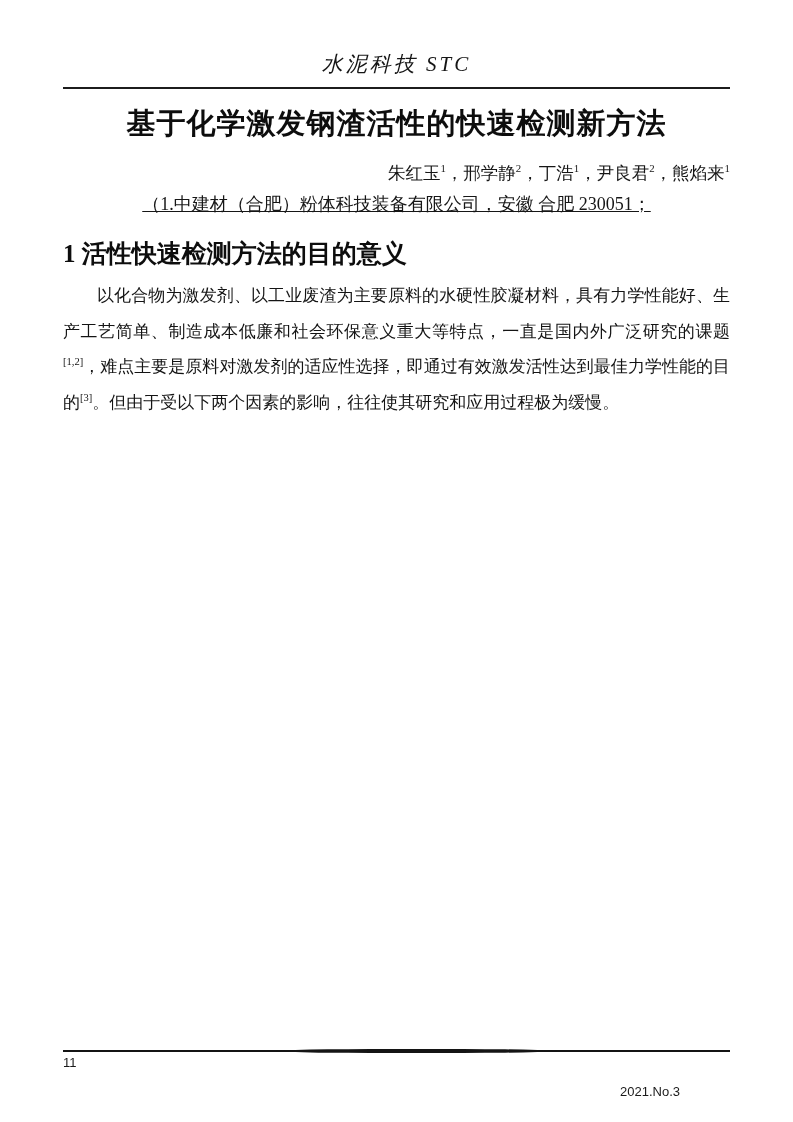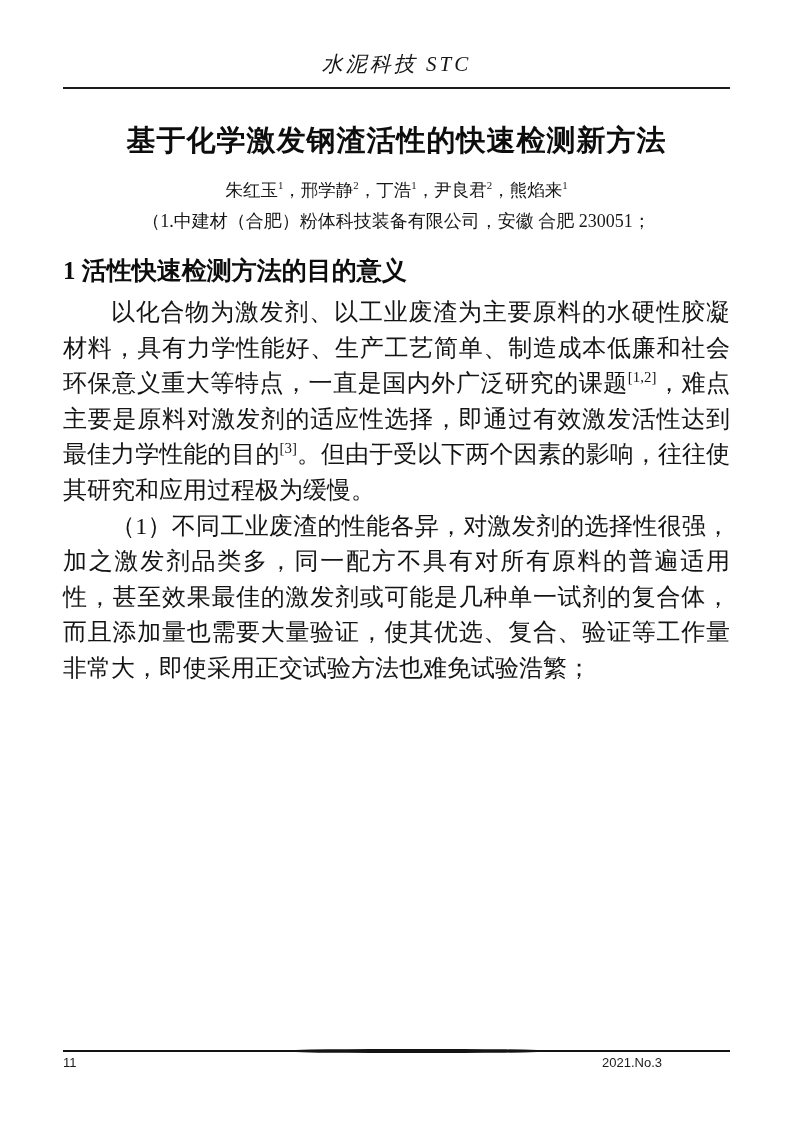--- a/index.html
+++ b/index.html
@@ -29,57 +29,58 @@
     letter-spacing: 3px;
     color: #151515;
   }
   .header-rule {
     margin-top: 9px;
     height: 2px;
     background: #1c1c1c;
   }
   
   .article-title {
-    margin-top: 32px;
+    margin-top: 15px;
     text-align: center;
     font-family: Liberation Sans, sans-serif;
     font-weight: bold;
     font-size: 29px;
     letter-spacing: 1px;
     color: #0d0d0d;
   }
   .authors-line {
     margin-top: 17px;
-    text-align: center;
+    text-align: right;
     font-size: 17.5px;
     color: #161616;
   }
   .authors-line sup, .body-paragraph sup {
     font-size: 0.62em;
     vertical-align: super;
     line-height: 0;
   }
   .affiliation-line {
     text-align: center;
     font-size: 18px;
     line-height: 28px;
     color: #161616;
+    text-decoration: underline;
   }
   .affiliations { margin-top: 5px; }
   
   .section-heading {
     margin-top: 19px;
     font-size: 25px;
     font-weight: bold;
     color: #0d0d0d;
   }
   
   .body-paragraphs { margin-top: 8px; }
   .body-paragraph {
-    font-size: 24px;
+    font-size: 17px;
     line-height: 35.6px;
     text-align: justify;
     text-indent: 2em;
     color: #141414;
   }
   
   .footer {
     position: absolute;
     left: 63px;
     right: 63px;
@@ -108,21 +109,22 @@
     font-size: 13px;
     color: #1a1a1a;
   }
   .page-number {
     position: absolute;
     left: 0; right: 0;
     text-align: left;
   }
   .issue-label {
     position: absolute;
-    right: 68px;
+    right: 50px;
+    margin-top: 29px;
   }
 </style>
 </head>
 <body>
 
 <div class="page">
   <div class="content">
 
     <div class="journal-header">水泥科技 STC</div>
     <div class="header-rule"></div>
@@ -132,21 +134,20 @@
     <div class="authors-line"><span>朱红玉</span><sup>1</sup><span>，</span><span>邢学静</span><sup>2</sup><span>，</span><span>丁浩</span><sup>1</sup><span>，</span><span>尹良君</span><sup>2</sup><span>，</span><span>熊焰来</span><sup>1</sup></div>
 
     <div class="affiliations">
       <div class="affiliation-line">（1.中建材（合肥）粉体科技装备有限公司，安徽 合肥 230051；</div>
     </div>
 
     <h2 class="section-heading">1 活性快速检测方法的目的意义</h2>
 
     <div class="body-paragraphs">
         <p class="body-paragraph"><span>以化合物为激发剂、以工业废渣为主要原料的水硬性胶凝材料，具有力学性能好、生产工艺简单、制造成本低廉和社会环保意义重大等特点，一直是国内外广泛研究的课题</span><sup>[1,2]</sup><span>，难点主要是原料对激发剂的适应性选择，即通过有效激发活性达到最佳力学性能的目的</span><sup>[3]</sup><span>。但由于受以下两个因素的影响，往往使其研究和应用过程极为缓慢。</span></p>
-        <p class="body-paragraph"><span>（1）不同工业废渣的性能各异，对激发剂的选择性很强，加之激发剂品类多，同一配方不具有对所有原料的普遍适用性，甚至效果最佳的激发剂或可能是几种单一试剂的复合体，而且添加量也需要大量验证，使其优选、复合、验证等工作量非常大，即使采用正交试验方法也难免试验浩繁；</span></p>
       </div>
 
   </div>
 
   <div class="footer">
     <div class="footer-rule"></div>
     <div class="footer-row">
       <span class="page-number">11</span>
       <span class="issue-label">2021.No.3</span>
     </div>

